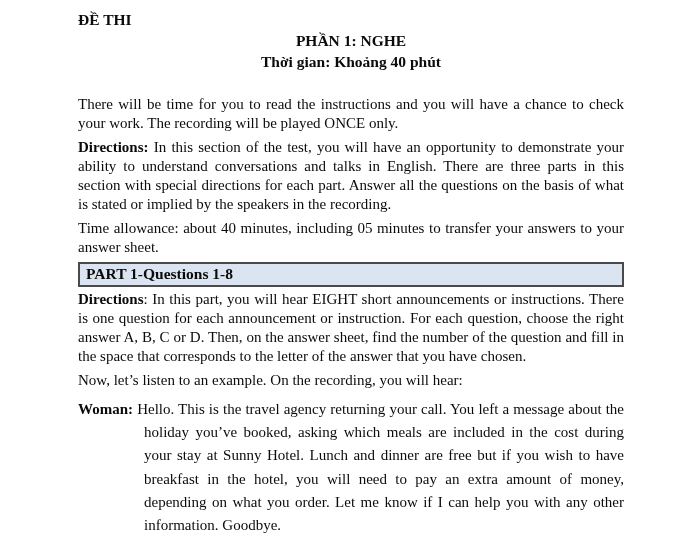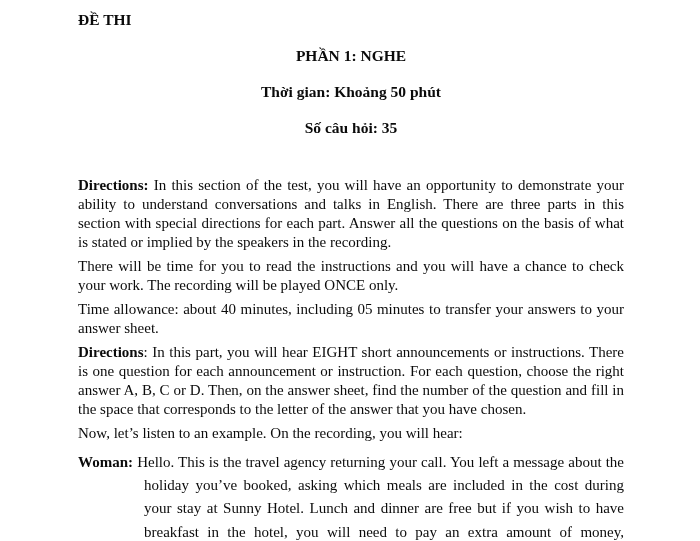--- a/index.html
+++ b/index.html
@@ -22,21 +22,21 @@
     font-weight: bold;
     font-size: 15.5px;
     line-height: 20px;
     margin: 0;
   }
   .center-line {
     text-align: center;
     font-weight: bold;
     font-size: 15.5px;
     line-height: 21px;
-    margin: 15px;
+    margin: 0;
   }
   .header-gap {
     height: 23px;
   }
   p.body {
     font-size: 15px;
     line-height: 19px;
     text-align: justify;
     margin: 0 0 5px 0;
   }
@@ -63,32 +63,32 @@
 </style>
 </head>
 <body>
 
 <div class="page">
 
   <p class="doc-label">ĐỀ THI</p>
 
   <p class="center-line">PHẦN 1: NGHE</p>
 
-  <p class="center-line">Thời gian: Khoảng 50 phút</p>
+  <p class="center-line">Thời gian: Khoảng 40 phút</p>
 
-  <p class="center-line">Số câu hỏi: 35</p>
 
   <div class="header-gap"></div>
 
+  <p class="body">There will be time for you to read the instructions and you will have a chance to check your work. The recording will be played ONCE only.</p>
+
   <p class="body"><span class="b">Directions:</span><span> In this section of the test, you will have an opportunity to demonstrate your ability to understand conversations and talks in English. There are three parts in this section with special directions for each part. Answer all the questions on the basis of what is stated or implied by the speakers in the recording.</span></p>
-
-  <p class="body">There will be time for you to read the instructions and you will have a chance to check your work. The recording will be played ONCE only.</p>
 
   <p class="body"><span class="i">Time allowance</span><span>: about 40 minutes, including 05 minutes to transfer your answers to your answer sheet.</span></p>
 
+  <div class="part-box" style="background-color:#dbe5f1;border-color:#4a4a4a;">PART 1-Questions 1-8</div>
 
   <p class="body"><span class="b">Directions</span><span>: In this part, you will hear EIGHT short announcements or instructions. There is one question for each announcement or instruction. For each question, choose the right answer A, B, C or D. Then, on the answer sheet, find the number of the question and fill in the space that corresponds to the letter of the answer that you have chosen.</span></p>
 
   <p class="body i" style="margin-bottom:8px;">Now, let’s listen to an example. On the recording, you will hear:</p>
 
   <p class="speaker"><span class="b">Woman:</span><span> Hello. This is the travel agency returning your call. You left a message about the holiday you’ve booked, asking which meals are included in the cost during your stay at Sunny Hotel. Lunch and dinner are free but if you wish to have breakfast in the hotel, you will need to pay an extra amount of money, depending on what you order. Let me know if I can help you with any other information. Goodbye.</span></p>
 
 </div>
 
 </body></html>

